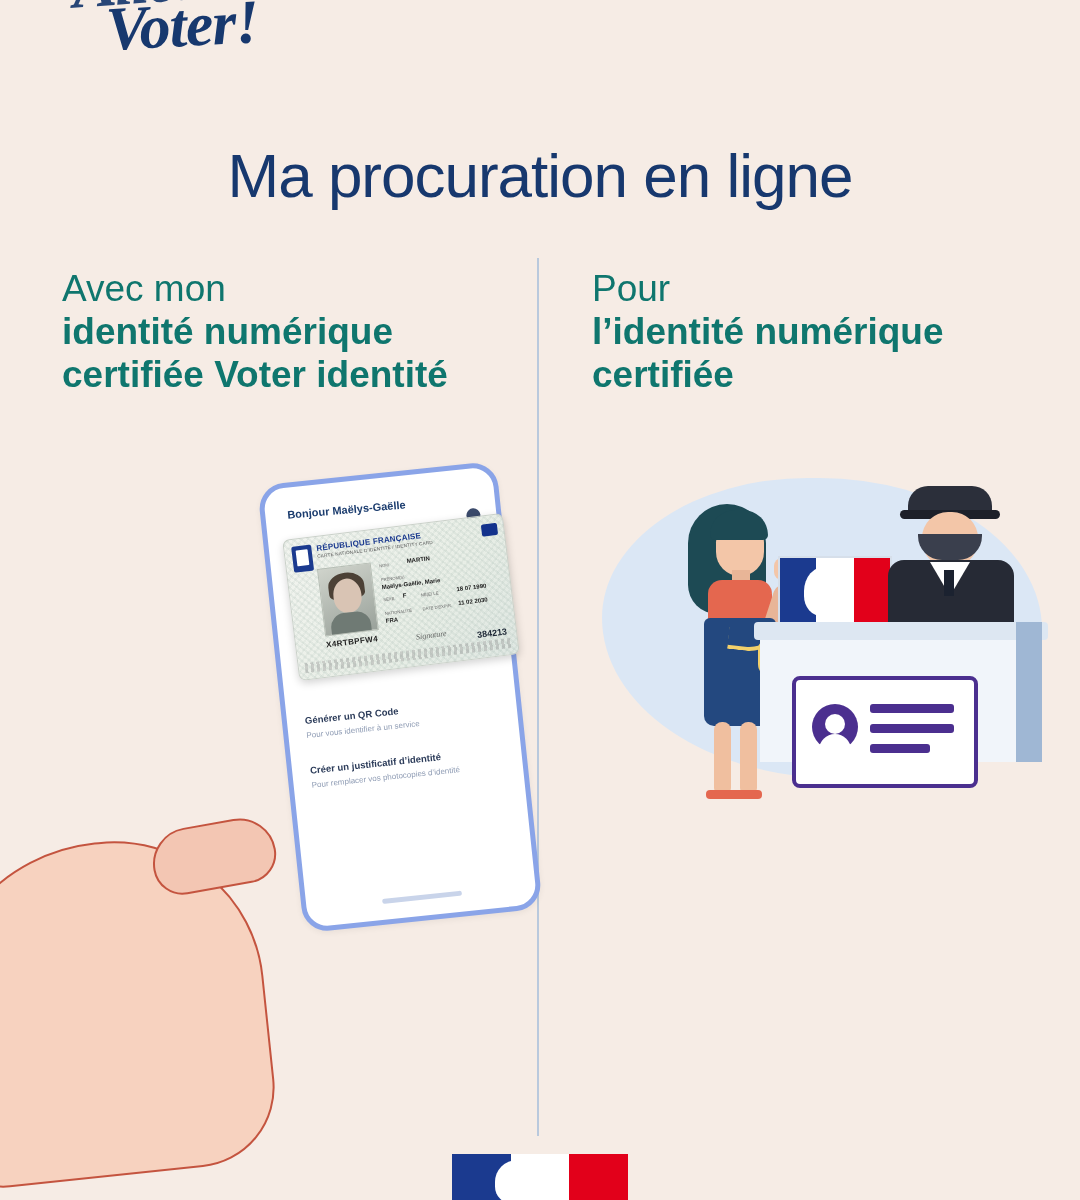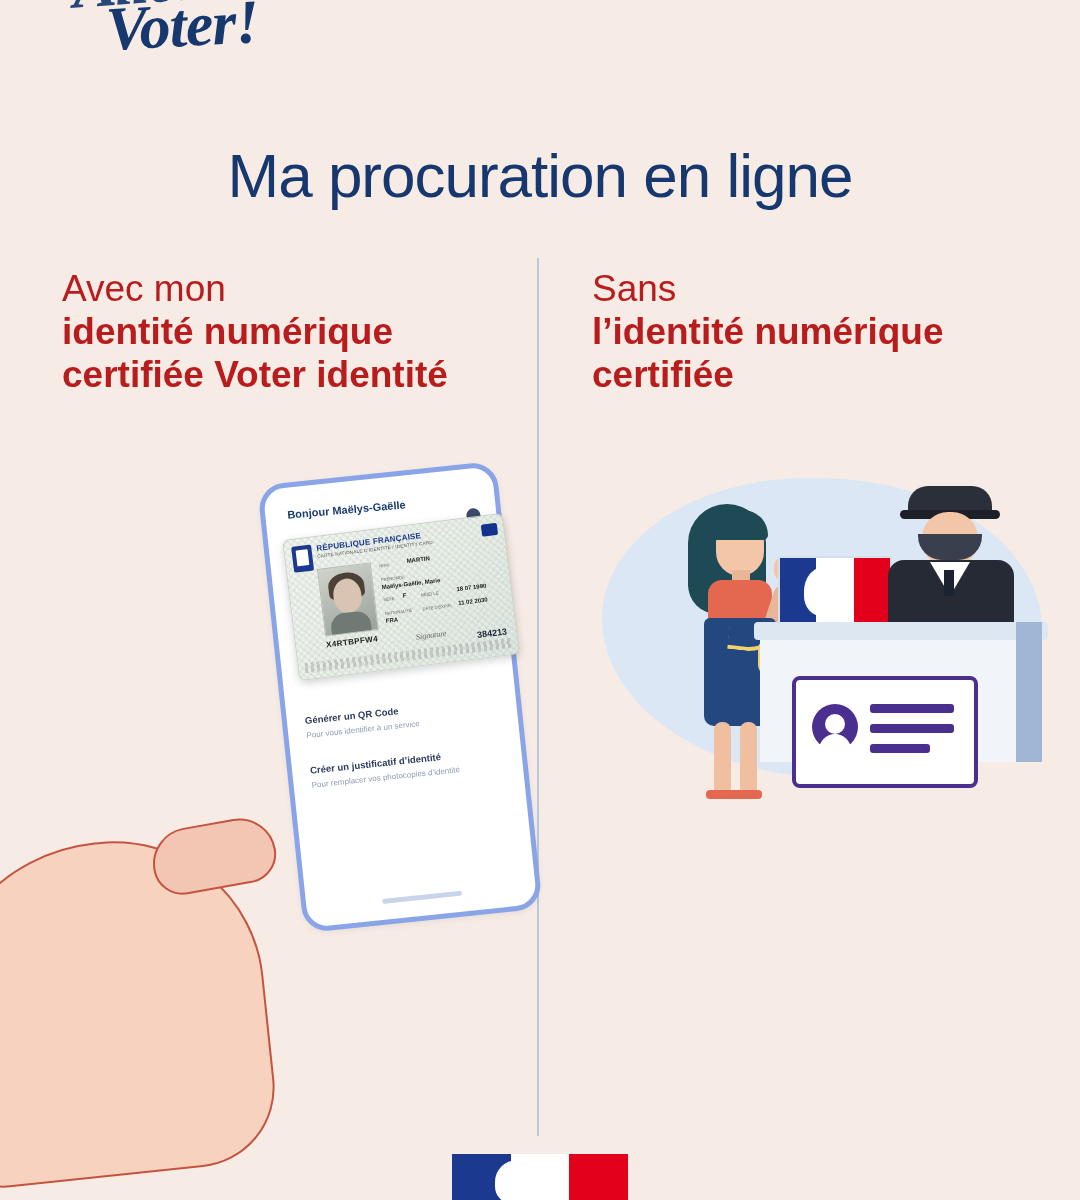--- a/index.html
+++ b/index.html
@@ -45,21 +45,21 @@
     position:absolute;left:537px;top:258px;
     width:2px;height:878px;
     background:#b9c9dd;
   }
 
   .col{position:absolute;}
   .col.left{left:62px;top:268px;width:460px;}
   .col.right{left:592px;top:268px;width:460px;}
 
   .head{
-    color:#b91c1c;
+    color:#0f766e;
     font-size:37px;
     line-height:1.16;
   }
   .head .thin{font-weight:400;}
   .head .bold{font-weight:bold;display:block;}
 
   
   .phone-wrap{position:absolute;left:0;top:190px;width:520px;height:760px;}
   .phone{
     position:absolute;left:218px;top:14px;
@@ -402,21 +402,21 @@
       <div class="sign">Signature</div>
       <div class="num">384213</div>
       <div class="mrz"></div>
     </div>
   </div>
 
 </div>
 
 <div class="col right">
   <div class="head">
-    <span class="thin">Sans</span>
+    <span class="thin">Pour</span>
     <span class="bold">l’identité numérique certifiée</span>
   </div>
 
   <div class="scene">
     <div class="blob"></div>
 
     <div class="woman">
       <div class="hair-b"></div>
       <div class="face"></div>
       <div class="hair-f"></div>

